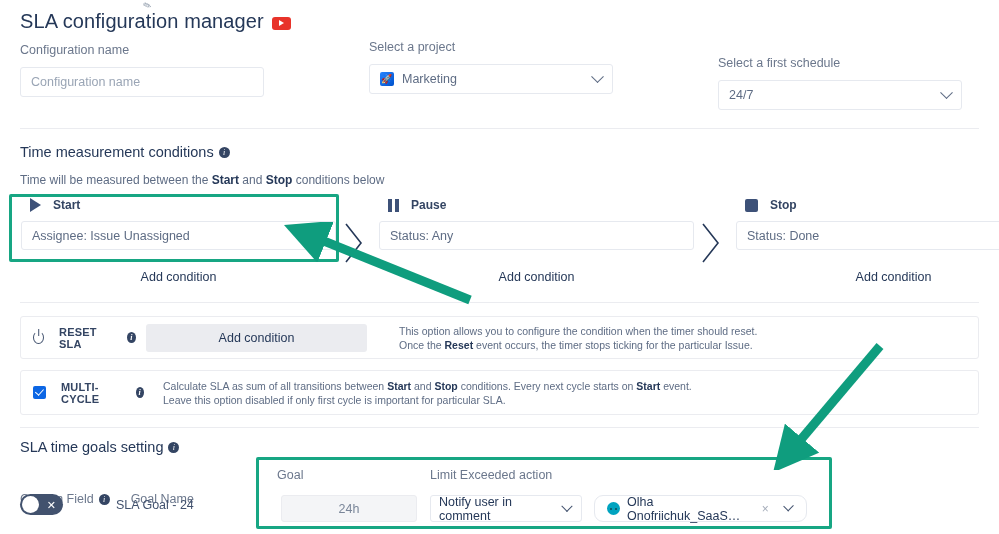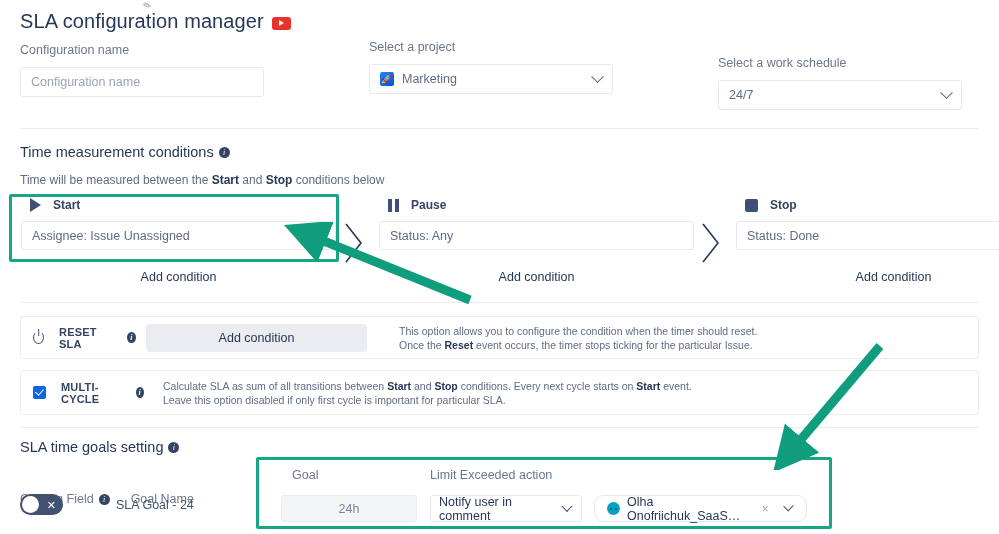--- a/index.html
+++ b/index.html
@@ -190,21 +190,21 @@
   .toggle .knob {
     position: absolute; left: 2px; top: 2px;
     width: 17px; height: 17px; border-radius: 50%; background: #fff;
   }
   .toggle .x {
     position: absolute; right: 7px; top: 50%; transform: translateY(-50%);
     color: #fff; font-size: 11px; line-height: 1;
   }
   .goal-name { font-size: 12.5px; color: #42526e; }
 
-  #goal-label { position: absolute; left: 292px; top: 468px; font-size: 12.5px; color: #6b778c; }
+  #goal-label { position: absolute; left: 277px; top: 468px; font-size: 12.5px; color: #6b778c; }
   #limit-label { position: absolute; left: 430px; top: 468px; font-size: 12.5px; color: #6b778c; }
 
   #goal-input {
     position: absolute; left: 281px; top: 495px; width: 136px; height: 27px;
     background: #f4f5f7; border: 1px solid #ebecf0; border-radius: 3px;
     display: flex; align-items: center; justify-content: center;
     font-size: 12.5px; color: #7a8699;
   }
   #action-select {
     position: absolute; left: 430px; top: 495px; width: 152px; height: 27px;
@@ -257,21 +257,21 @@
   <div class="field" id="f-project">
     <span class="field-label">Select a project</span>
     <div class="input-box">
       <span class="rocket">🚀</span>
       <span>Marketing</span>
       <span class="chev"></span>
     </div>
   </div>
 
   <div class="field" id="f-schedule">
-    <span class="field-label">Select a work schedule</span>
+    <span class="field-label">Select a first schedule</span>
     <div class="input-box">
       <span>24/7</span>
       <span class="chev"></span>
     </div>
   </div>
 
   <div class="divider" style="top:128px"></div>
 
   <div class="section-title" id="tm-title">
     <span>Time measurement conditions</span><span class="info-dot">i</span>

